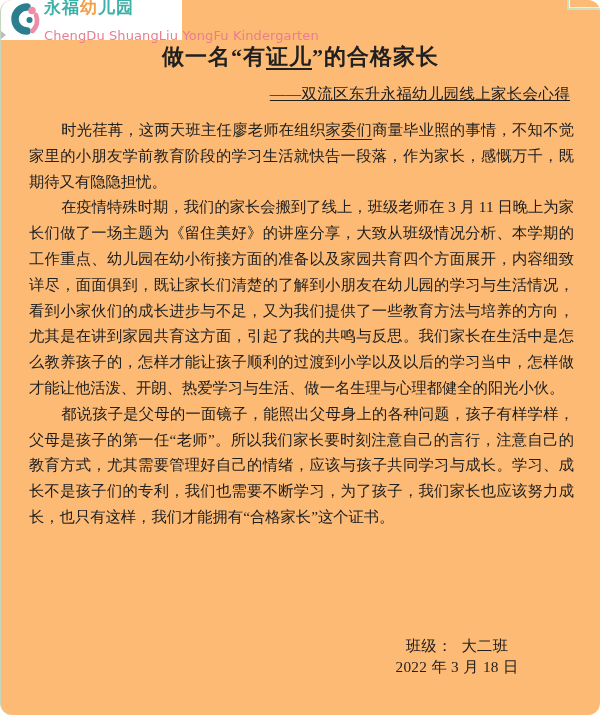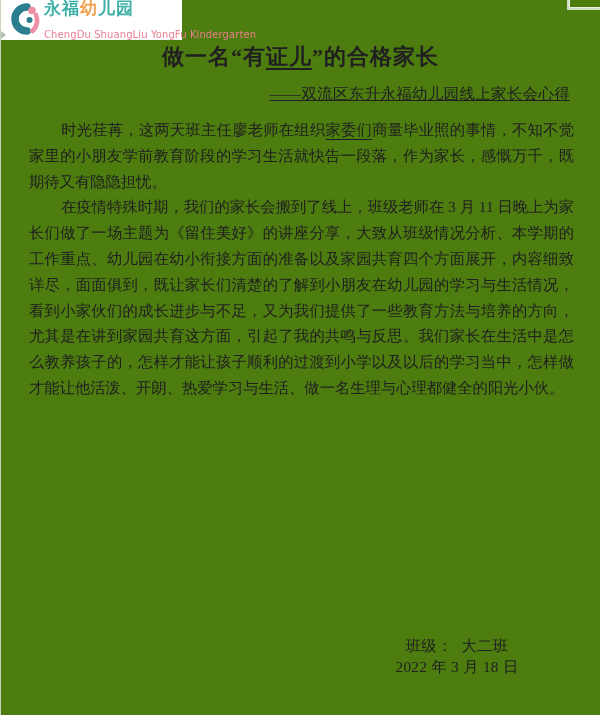--- a/index.html
+++ b/index.html
@@ -1,39 +1,40 @@
 <!DOCTYPE html>
 <html><head>
 <meta charset="utf-8">
 <style>
   * { margin:0; padding:0; box-sizing:border-box; }
   html,body { width:600px; height:715px; }
   .page {
     position:relative; width:600px; height:715px;
-    background:#4d7c0f; overflow:hidden;
+    background:#fdba74; overflow:hidden;
     border-left:1px solid #c6d6be;
     font-family:"Liberation Serif","DejaVu Serif",serif;
     color:#202020;
+    border-radius:12px;
   }
   .logo-box {
     position:absolute; left:0; top:0; width:181px; height:40px;
     background:#ffffff; display:flex; align-items:center;
     padding:2px 3px 2px 5px;
   }
   .logo-icon { flex:0 0 auto; display:block; margin-top:1px; }
   .logo-text { display:flex; flex-direction:column; margin-left:1px; line-height:1; }
   .logo-cn {
     font-family:"DejaVu Sans","Liberation Sans",sans-serif;
     font-weight:bold; font-size:17px; letter-spacing:1px; white-space:nowrap;
   }
   .cn-teal { color:#3db1a8; }
   .cn-orange { color:#f0a14a; }
   .logo-en {
     font-family:"DejaVu Sans","Liberation Sans",sans-serif;
-    font-size:10px; color:#e87e90; margin-top:13px; white-space:nowrap; letter-spacing:0.1px;
+    font-size:13px; color:#e87e90; margin-top:13px; white-space:nowrap; letter-spacing:0.1px;
   }
   .margin-marker {
     position:absolute; left:0; top:31px; width:0; height:0;
     border-left:5px solid #97a29b; border-top:4px solid transparent; border-bottom:4px solid transparent;
     opacity:.7;
   }
   .corner-artifact {
     position:absolute; top:0; right:0; width:33px; height:10px;
     border-left:2px solid #cfdcc6; border-bottom:2px solid #cfdcc6;
     box-shadow:inset 1px -1px 0 #eef4e9;
@@ -90,20 +91,21 @@
   <div class="margin-marker"></div>
   <div class="corner-artifact"></div>
 
   <h1 class="doc-title"><span>做一名“有</span><span class="squiggle">证儿</span><span>”的合格家长</span></h1>
 
   <div class="doc-subtitle">——双流区东升永福幼儿园线上家长会心得</div>
 
   <div class="body-text">
     <p><span>时光荏苒，这两天班主任廖老师在组织</span><span class="squiggle">家委们</span><span>商量毕业照的事情，不知不觉家里的小朋友学前教育阶段的学习生活就快告一段落，作为家长，感慨万千，既期待又有隐隐担忧。</span></p>
     <p>在疫情特殊时期，我们的家长会搬到了线上，班级老师在 3 月 11 日晚上为家长们做了一场主题为《留住美好》的讲座分享，大致从班级情况分析、本学期的工作重点、幼儿园在幼小衔接方面的准备以及家园共育四个方面展开，内容细致详尽，面面俱到，既让家长们清楚的了解到小朋友在幼儿园的学习与生活情况，看到小家伙们的成长进步与不足，又为我们提供了一些教育方法与培养的方向，尤其是在讲到家园共育这方面，引起了我的共鸣与反思。我们家长在生活中是怎么教养孩子的，怎样才能让孩子顺利的过渡到小学以及以后的学习当中，怎样做才能让他活泼、开朗、热爱学习与生活、做一名生理与心理都健全的阳光小伙。</p>
+    <p>都说孩子是父母的一面镜子，能照出父母身上的各种问题，孩子有样学样，父母是孩子的第一任“老师”。所以我们家长要时刻注意自己的言行，注意自己的教育方式，尤其需要管理好自己的情绪，应该与孩子共同学习与成长。学习、成长不是孩子们的专利，我们也需要不断学习，为了孩子，我们家长也应该努力成长，也只有这样，我们才能拥有“合格家长”这个证书。</p>
   </div>
 
   <div class="signature">
     <div class="sig-row"><span>班级：</span><span class="sig-gap">大二班</span></div>
     <div class="sig-row">2022 年 3 月 18 日</div>
   </div>
 
 </div>
 
 </body></html>

